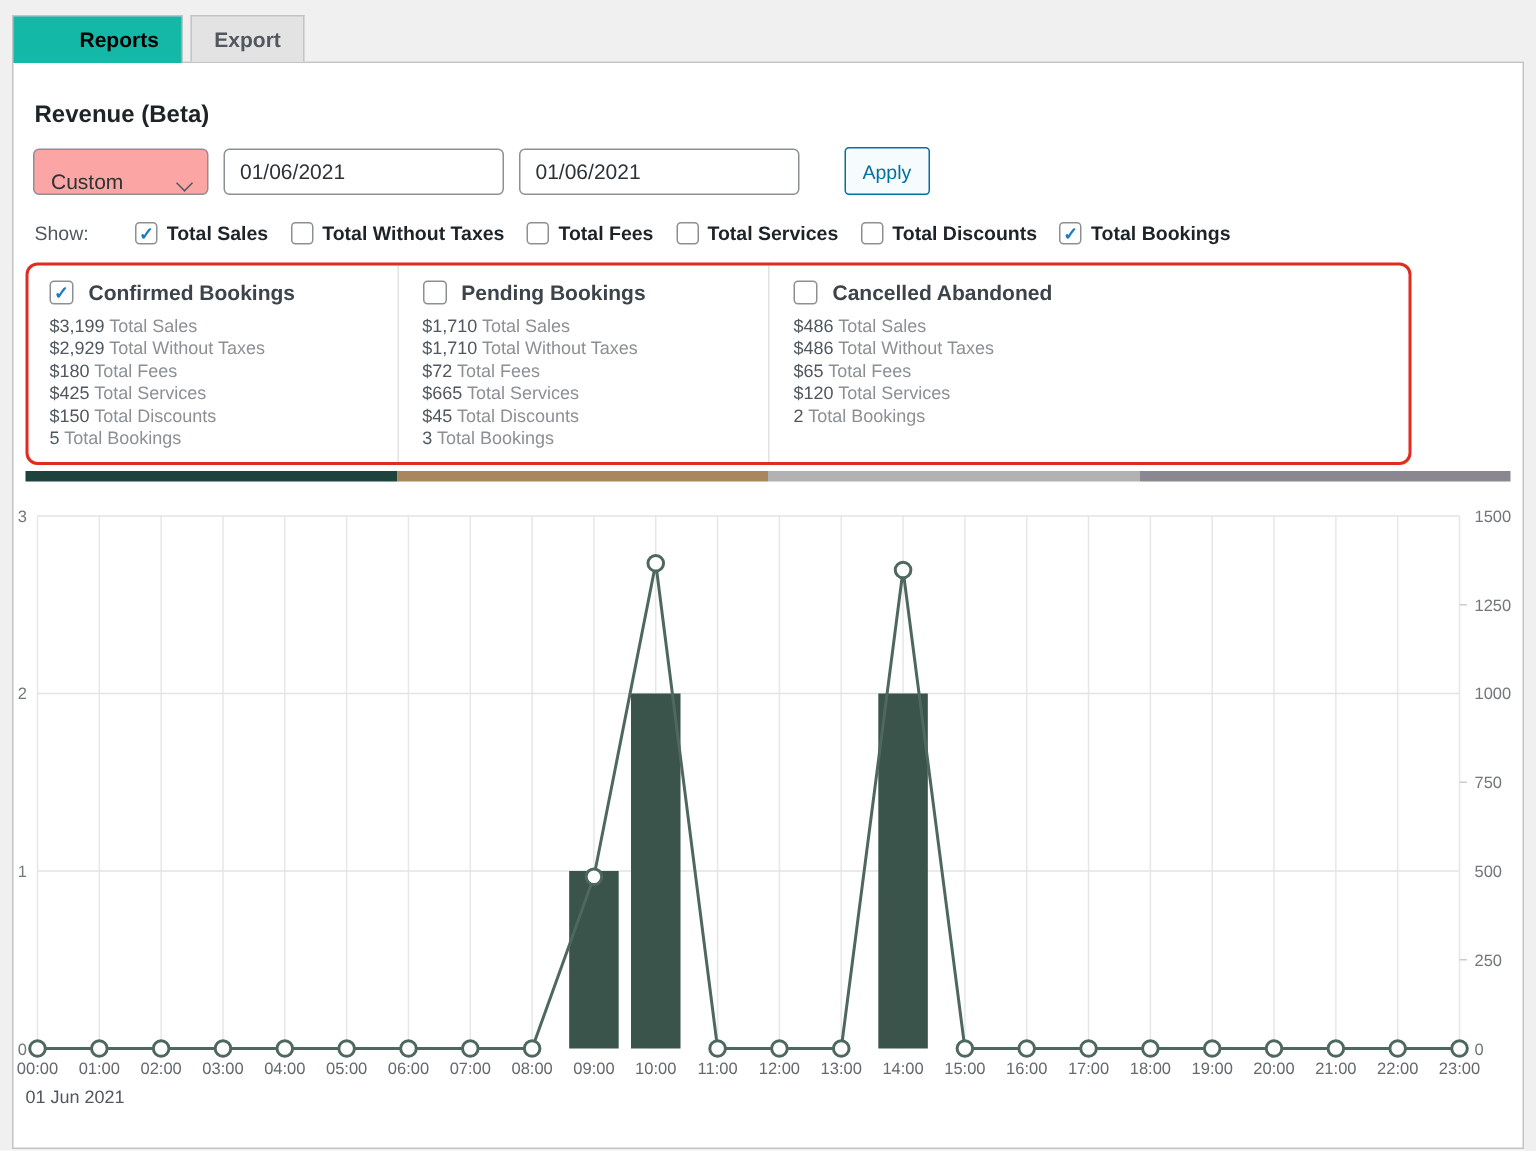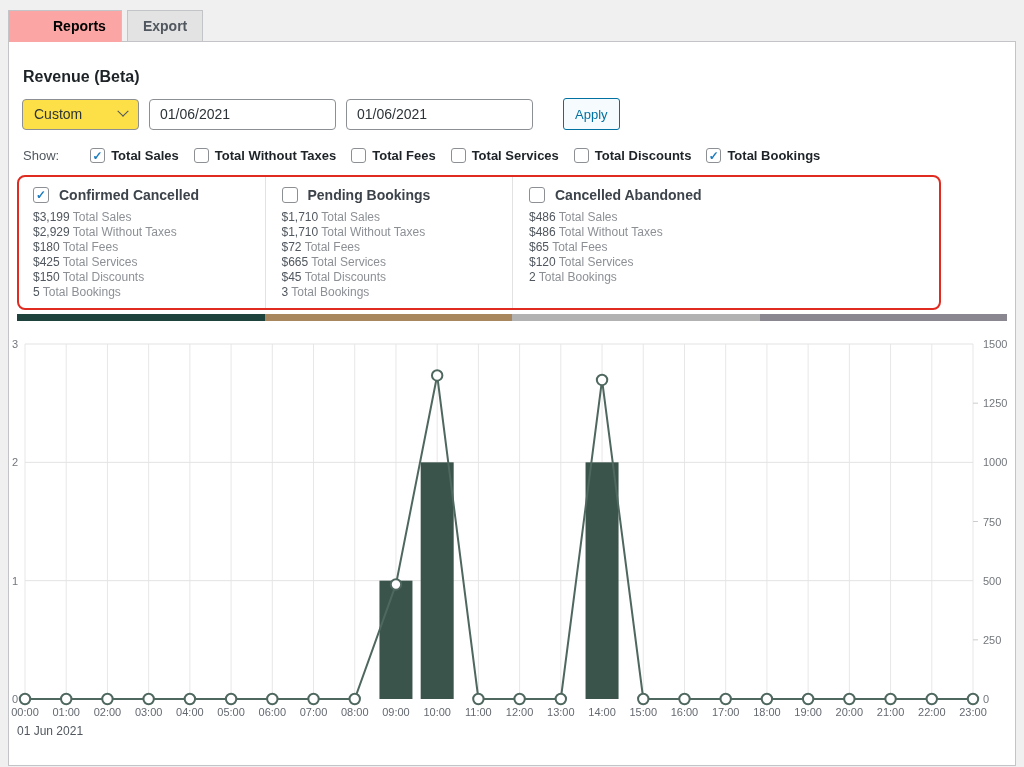--- a/index.html
+++ b/index.html
@@ -10,32 +10,32 @@
     font-size:13px;
     color:#3c434a;
   }
   
   .tabbar { padding:10px 8px 0 8px; display:flex; gap:5px; position:relative; z-index:2; }
   .tab {
     border:1px solid #c3c4c7; border-bottom:none;
     padding:7px 15px 7px; font-size:14px; font-weight:600;
     background:#e3e3e4; color:#50575e; cursor:pointer;
   }
-  .tab.active { background:#fca5a5; color:#000; margin-bottom:-1px; padding-bottom:8px;padding-left:44px; }
+  .tab.active { background:#14b8a6; color:#000; margin-bottom:-1px; padding-bottom:8px;padding-left:44px; }
   
   .panel {
     margin:0 8px; background:#fff; border:1px solid #c3c4c7;
     height:725px; position:relative; z-index:1; padding:0 6px;
   }
   .page-title { font-size:16px; font-weight:700; color:#1d2327; margin:26px 0 12px; padding-left:8px; }
   
   .filter-row { display:flex; align-items:center; gap:10px; padding-left:7px; }
   .select-box {
-    width:117px; height:31px; border:1px solid #8c8f94; border-radius:4px; background:#fde047;
-    display:flex; align-items:center; justify-content:space-between; padding:0 11px;
+    width:117px; height:31px; border:1px solid #8c8f94; border-radius:4px; background:#fca5a5;
+    display:flex; align-items:flex-end; justify-content:space-between; padding:0 11px;
     font-size:14px; color:#2c3338; cursor:pointer;
   }
   .chev { width:8px; height:8px; border-right:1.6px solid #50575e; border-bottom:1.6px solid #50575e;
     transform:rotate(45deg) translate(-2px,-2px); }
   .date-input {
     width:187px; height:31px; border:1px solid #8c8f94; border-radius:4px;
     padding:0 10px; font-size:14px; color:#2c3338; font-family:"Liberation Sans",sans-serif;
   }
   .apply-btn {
     height:32px; padding:0 11px; border:1px solid #0071a1; border-radius:3px;
@@ -123,21 +123,21 @@
           <span>Total Bookings</span>
         </span>
       </span>
   </div>
 
   <div class="cards-wrap">
     <div class="cards" id="cards">
         <div class="card">
           <div class="card-head">
             <span class="cb checked">✓</span>
-            <span>Confirmed Cancelled</span>
+            <span>Confirmed Bookings</span>
           </div>
           <div class="stat"><span class="v">$3,199</span> <span class="l">Total Sales</span></div>
           <div class="stat"><span class="v">$2,929</span> <span class="l">Total Without Taxes</span></div>
           <div class="stat"><span class="v">$180</span> <span class="l">Total Fees</span></div>
           <div class="stat"><span class="v">$425</span> <span class="l">Total Services</span></div>
           <div class="stat"><span class="v">$150</span> <span class="l">Total Discounts</span></div>
           <div class="stat"><span class="v">5</span> <span class="l">Total Bookings</span></div>
         </div>
         <div class="card">
           <div class="card-head">

